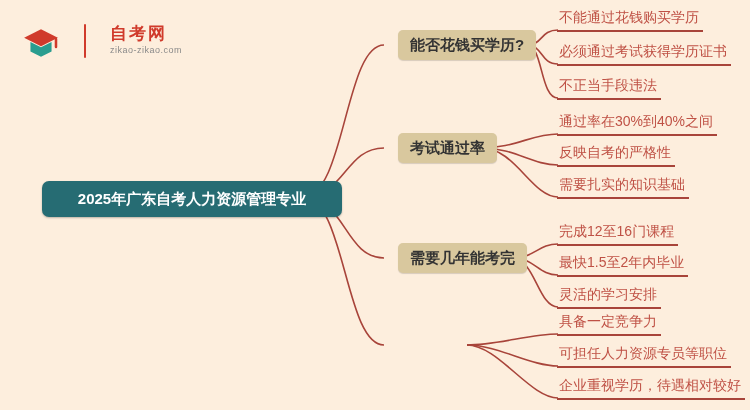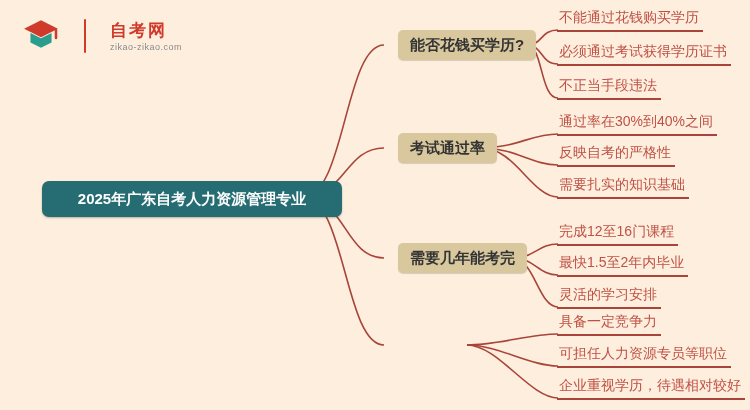--- a/index.html
+++ b/index.html
@@ -6,21 +6,21 @@
   body{
     width:750px;height:410px;overflow:hidden;
     background:var(--bg,#fdeedd);
     font-family:"Liberation Sans","DejaVu Sans",sans-serif;
     position:relative;
   }
   .stage{position:absolute;inset:0;width:750px;height:410px;}
   svg.connectors{position:absolute;left:0;top:0;width:750px;height:410px;pointer-events:none;}
 
   
-  .logo{position:absolute;left:22px;top:15px;display:flex;align-items:flex-end;gap:24px;}
+  .logo{position:absolute;left:22px;top:24px;display:flex;align-items:flex-start;gap:24px;}
   .logo-icon{width:38px;height:38px;flex:0 0 auto;}
   .logo-divider{width:2px;height:34px;background:var(--logo_red,#d03a2b);border-radius:1px;}
   .logo-text{display:flex;flex-direction:column;justify-content:center;}
   .site-name{color:var(--logo_red,#d03a2b);font-size:17px;font-weight:bold;letter-spacing:2px;line-height:20px;}
   .site-url{color:var(--url_gray,#8a8a8a);font-size:9px;letter-spacing:.5px;line-height:12px;}
 
   
   .root-node{
     position:absolute;left:8px;top:181px;width:292px;height:24px;
     background:var(--root_bg,#266c73);color:var(--root_text,#fff);

